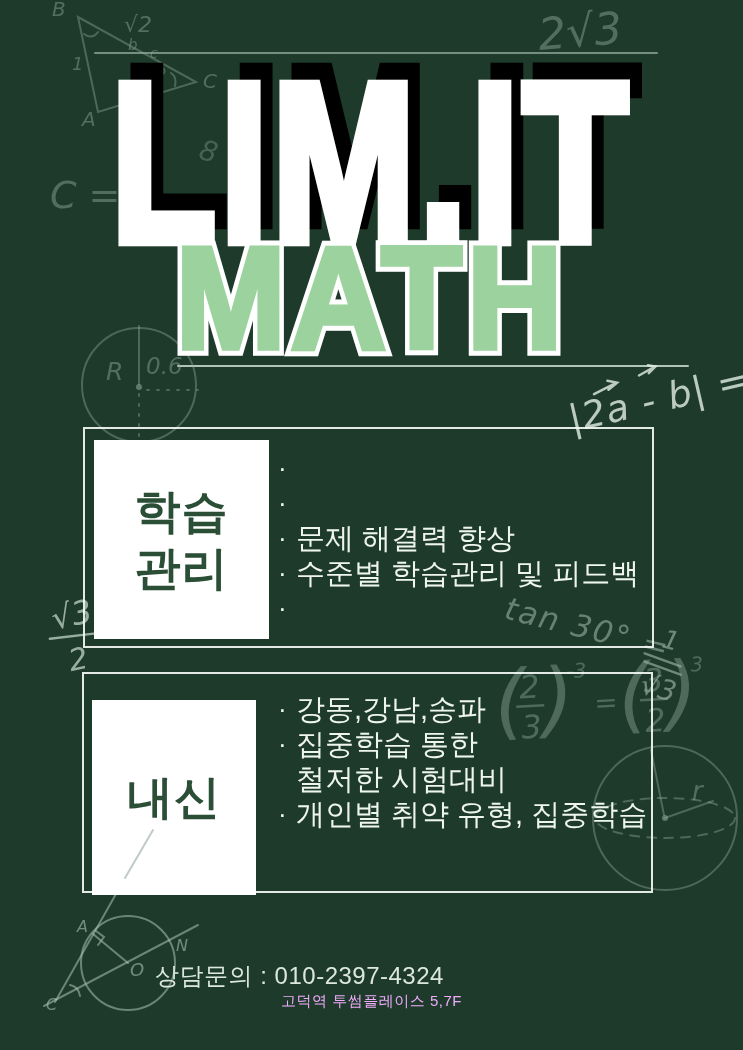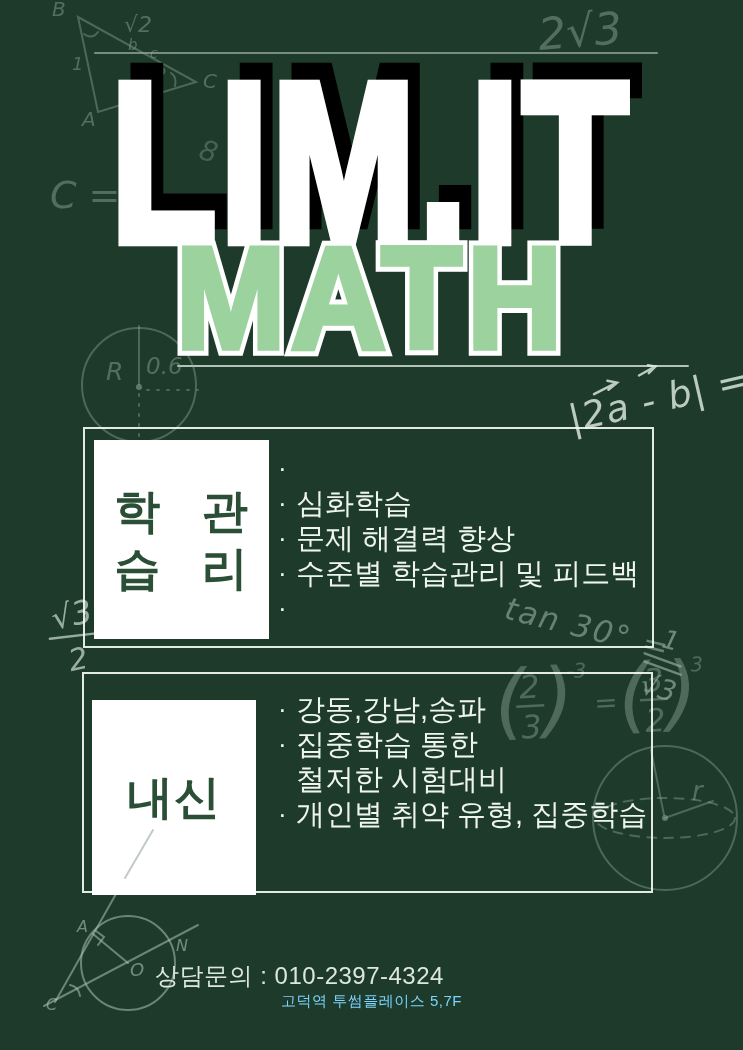--- a/index.html
+++ b/index.html
@@ -27,39 +27,39 @@
   .math-wrap span{
     position:absolute;left:0;right:0;top:0;text-align:center;line-height:1;
     font-size:132px;font-weight:bold;letter-spacing:5px;white-space:nowrap;}
   .math-wrap .outline{color:#9cd29e;-webkit-text-stroke:14px #ffffff;}
   .math-wrap .fill{color:#9cd29e;-webkit-text-stroke:5px #9cd29e;}
 
   
   .box{position:absolute;border:2px solid rgba(244,250,245,0.92);box-sizing:border-box;}
   #box1{left:83px;top:427px;width:571px;height:221px;}
   #box2{left:82px;top:672px;width:571px;height:221px;}
-  .card{position:absolute;background:#ffffff;display:flex;flex-direction:row;
+  .card{position:absolute;background:#ffffff;display:flex;flex-direction:column;
     justify-content:center;align-items:center;}
   #card1{left:9px;top:11px;width:175px;height:199px;}
   #card2{left:8px;top:26px;width:164px;height:195px;}
   .heading{font-size:46px;font-weight:bold;color:#2a4e36;line-height:57px;
     text-align:center;letter-spacing:1px;}
 
   .list{position:absolute;}
   #list1{left:193px;top:22px;}
   #list2{left:194px;top:18px;}
   .row{display:flex;align-items:center;height:35px;
     font-size:29px;color:#eef4ee;white-space:nowrap;letter-spacing:0px;}
   .row .bullet{width:18px;font-size:26px;color:#eef4ee;}
 
   
   .footer-contact{position:absolute;left:0;top:960px;width:599px;text-align:center;
     font-size:24px;color:#dce7de;letter-spacing:0.5px;}
   .footer-address{position:absolute;left:0;top:992px;width:743px;text-align:center;
-    font-size:15px;color:#7dd3fc;letter-spacing:0.5px;}
+    font-size:15px;color:#f0abfc;letter-spacing:0.5px;}
 </style>
 </head>
 <body>
 
 <div class="poster">
 
   <svg class="layer" width="743" height="1050" viewBox="0 0 743 1050">
     <g fill="none" stroke="rgba(150,175,158,0.40)" stroke-width="2" stroke-linecap="round">
 
       <line x1="95" y1="53" x2="657" y2="53" stroke="rgba(190,212,197,0.55)"></line>
@@ -166,21 +166,20 @@
     <div class="card" id="card1">
       <div class="heading">학습</div>
       <div class="heading">관리</div>
     </div>
     <div class="list" id="list1">
       <div class="row">
         <span class="bullet">·</span>
       </div>
       <div class="row">
         <span class="bullet">·</span>
-        <span>심화학습</span>
       </div>
       <div class="row">
         <span class="bullet">·</span>
         <span>문제 해결력 향상</span>
       </div>
       <div class="row">
         <span class="bullet">·</span>
         <span>수준별 학습관리 및 피드백</span>
       </div>
       <div class="row">

